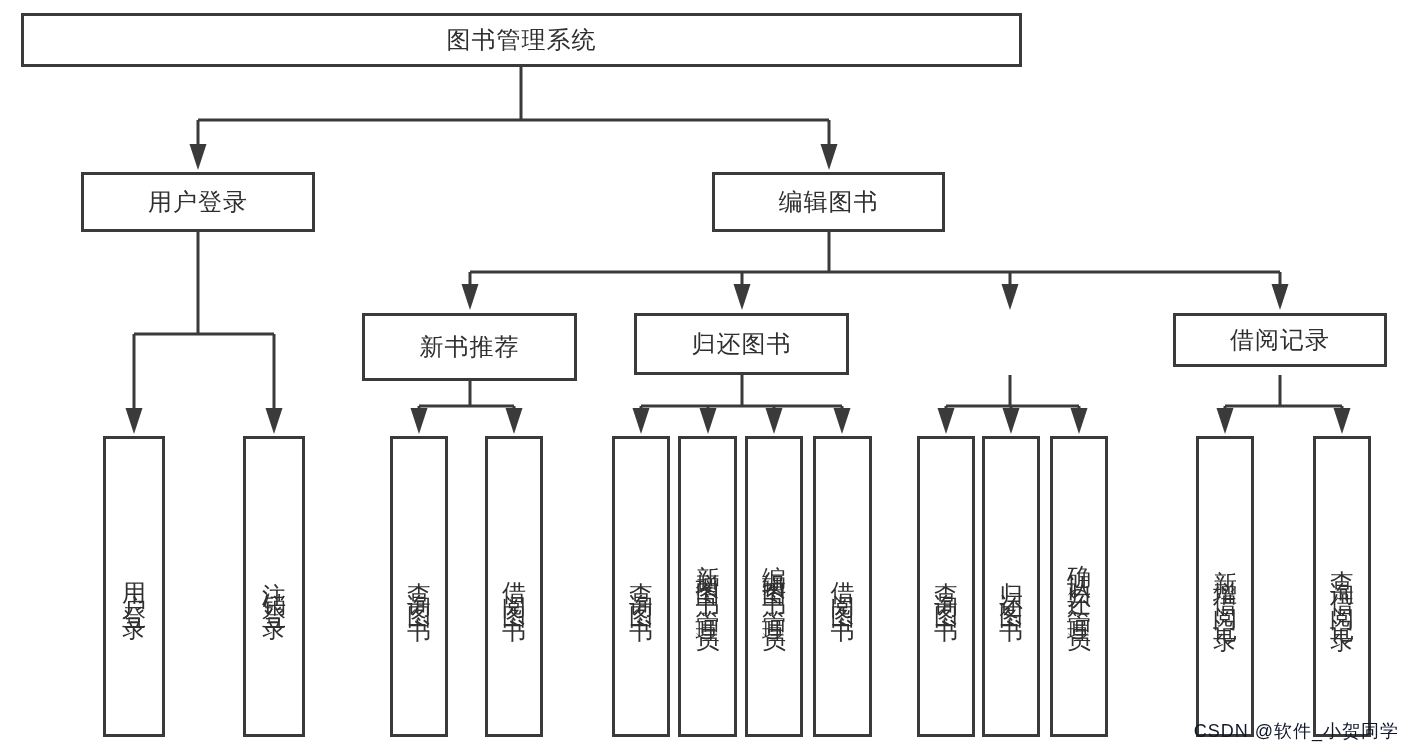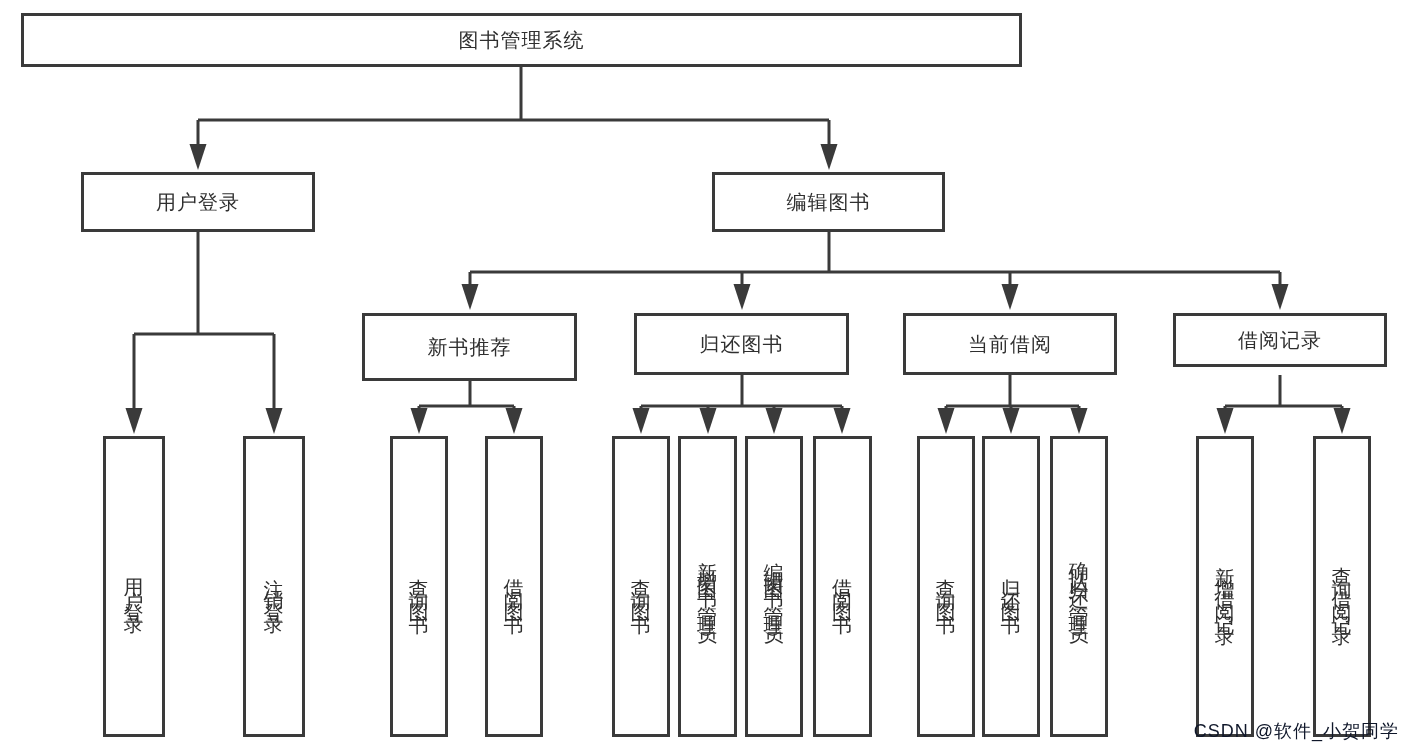--- a/index.html
+++ b/index.html
@@ -4,21 +4,21 @@
 <style>
   html,body{margin:0;padding:0;background:#fff;}
   .canvas{
     position:relative;width:1405px;height:747px;background:#fff;
     font-family:"Liberation Sans","DejaVu Sans",sans-serif;overflow:hidden;
   }
   svg.wires{position:absolute;left:0;top:0;z-index:1;}
   .box{
     position:absolute;box-sizing:border-box;background:#fff;
     border:3px solid #3a3a3a;display:flex;align-items:center;justify-content:center;
-    color:#2f2f2f;font-size:20px;letter-spacing:1px;z-index:2;text-align:center;
+    color:#2f2f2f;font-size:24px;letter-spacing:1px;z-index:2;text-align:center;
   }
   .leaf .vtext{
     writing-mode:vertical-rl;text-orientation:mixed;
     letter-spacing:12px;line-height:1;white-space:nowrap;
   }
   .watermark{
     position:absolute;right:6px;bottom:4px;z-index:3;
     color:#0f172a;font-size:18px;letter-spacing:1px;
   }
 </style>
@@ -84,23 +84,20 @@
   <div class="box" style="left:712px;top:172px;width:233px;height:60px">
     <span>编辑图书</span>
   </div>
 
   <div class="box" style="left:362px;top:313px;width:215px;height:68px">
     <span>新书推荐</span>
   </div>
   <div class="box" style="left:634px;top:313px;width:215px;height:62px">
     <span>归还图书</span>
   </div>
-  <div class="box" style="left:903px;top:313px;width:214px;height:62px">
-    <span>当前借阅</span>
-  </div>
   <div class="box" style="left:1173px;top:313px;width:214px;height:54px">
     <span>借阅记录</span>
   </div>
 
   <div class="box leaf" style="left:103px;top:436px;width:62px;height:301px">
     <span class="vtext">用户登录</span>
   </div>
   <div class="box leaf" style="left:243px;top:436px;width:62px;height:301px">
     <span class="vtext">注销登录</span>
   </div>

